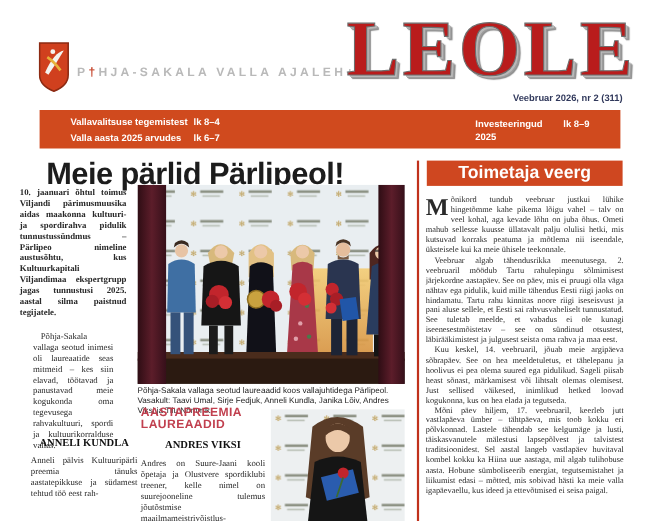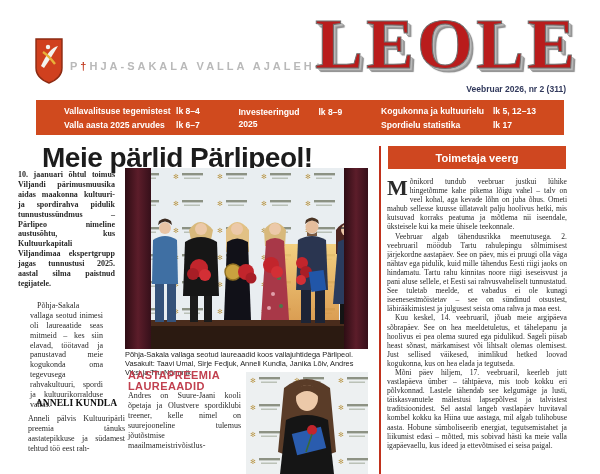--- a/index.html
+++ b/index.html
@@ -51,21 +51,21 @@
 
   
   .photo1{position:absolute;left:125px;top:168px;width:243px;height:181px;}
   .caption{position:absolute;left:125px;top:351px;width:243px;font-size:7.4px;
            line-height:8.8px;color:#222;}
   .photo2{position:absolute;left:246px;top:372px;width:122px;height:102px;}
 
   
   .vsep{position:absolute;left:379px;top:146px;width:2px;height:328px;background:#c0311c;}
   .ed-head{position:absolute;left:388px;top:146px;width:178px;height:23px;background:#cf4720;
-           color:#fff;font-size:11px;font-weight:bold;display:flex;align-items:center;
+           color:#fff;font-size:16px;font-weight:bold;display:flex;align-items:center;
            justify-content:center;}
   .ed-body{position:absolute;left:387px;top:177px;width:180px;height:297px;overflow:hidden;
            font-family:"Liberation Serif",serif;font-size:7.6px;line-height:9.1px;
            text-align:justify;color:#2a2a2a;}
   .ed-body p{margin:0;text-indent:8px;}
   .ed-body p.first{text-indent:0;}
   .dropcap{float:left;font-size:22px;line-height:17px;font-weight:bold;padding:2px 2px 0 0;
            color:#2a2a2a;}
 </style>
 </head>
@@ -91,30 +91,20 @@
       </div>
       <div class="nav-row">
         <span class="lbl">Valla aasta 2025 arvudes</span>
         <span class="pg">lk 6–7</span>
       </div>
     </div>
     <div class="nav-group">
       <div class="nav-row">
         <span class="lbl">Investeeringud 2025</span>
         <span class="pg">lk 8–9</span>
-      </div>
-    </div>
-    <div class="nav-group">
-      <div class="nav-row">
-        <span class="lbl">Kogukonna ja kultuurielu</span>
-        <span class="pg">lk 5, 12–13</span>
-      </div>
-      <div class="nav-row">
-        <span class="lbl">Spordielu statistika</span>
-        <span class="pg">lk 17</span>
       </div>
     </div>
   </div>
 
   <div class="headline">Meie pärlid Pärlipeol!</div>
 
   <div class="leftcol">
     <p class="lead">10. jaanuari õhtul toimus Viljandi pärimusmuusika aidas maakonna kultuuri- ja spordirahva pidulik tunnustussündmus – Pärlipeo nimeline austusõhtu, kus Kultuurkapitali Viljandimaa ekspertgrupp jagas tunnustusi 2025. aastal silma paistnud tegijatele.</p>
     <p class="p2">Põhja-Sakala vallaga seotud inimesi oli laureaatide seas mitmeid – kes siin elavad, töötavad ja panustavad meie kogukonda oma tegevusega rahvakultuuri, spordi ja kultuurikorralduse vallas.</p>
   </div>
@@ -200,39 +190,40 @@
 
   <div class="caption">Põhja-Sakala vallaga seotud laureaadid koos vallajuhtidega Pärlipeol. Vasakult: Taavi Umal, Sirje Fedjuk, Anneli Kundla, Janika Lõiv, Andres Viksi ja Tiiu Nõmmik.</div>
 
   <div id="sec1">
     <div class="sec-name">ANNELI KUNDLA</div>
     <div class="sec-body">Anneli pälvis Kultuuripärli preemia tänuks aastatepikkuse ja südamest tehtud töö eest rah-</div>
   </div>
 
   <div id="sec2">
     <div class="sec-head">AASTAPREEMIA LAUREAADID</div>
+    <div class="sec-name">ANDRES VIKSI</div>
     <div class="sec-body">Andres on Suure-Jaani kooli õpetaja ja Olustvere spordiklubi treener, kelle nimel on suurejooneline tulemus jõutõstmise maailmameistrivõistlus-</div>
   </div>
 
   <svg class="photo2" viewBox="0 0 122 102">
     <rect width="122" height="102" fill="#edf0f1"></rect>
     <rect width="122" height="102" fill="url(#logos)"></rect>
     <path d="M38 16 Q60 -2 84 16 L90 80 Q60 92 32 80 Z" fill="#5a3c28"></path>
     <ellipse cx="61" cy="26" rx="11" ry="13" fill="#ecc9a9"></ellipse>
     <path d="M50 18 Q61 8 72 18 L72 24 Q61 14 50 24 Z" fill="#5a3c28"></path>
     <path d="M40 48 Q61 38 82 48 L88 102 H34 Z" fill="#151515"></path>
     <rect x="48" y="58" width="30" height="22" fill="#2a5cae" transform="rotate(-14 63 69)"></rect>
     <circle cx="66" cy="58" r="5" fill="#c2252c"></circle>
     <path d="M66 62 L60 80" stroke="#3c6a34" stroke-width="1.6" fill="none"></path>
   </svg>
 
   <div class="vsep"></div>
   <div class="ed-head">
     <span>Toimetaja veerg</span>
   </div>
   <div class="ed-body">
-    <p class="first"><span class="dropcap">M</span><span>õnikord tundub veebruar justkui lühike hingetõmme kahe pikema lõigu vahel – talv on veel kohal, aga kevade lõhn on juba õhus. Ometi mahub sellesse kuusse üllatavalt palju hoolivus hetki, mis kutsuvad korraks peatuma ja mõtlema nii iseendale, üksteisele kui ka meie ühisele teekonnale.</span></p>
+    <p class="first"><span class="dropcap">M</span><span>õnikord tundub veebruar justkui lühike hingetõmme kahe pikema lõigu vahel – talv on veel kohal, aga kevade lõhn on juba õhus. Ometi mahub sellesse kuusse üllatavalt palju olulisi hetki, mis kutsuvad korraks peatuma ja mõtlema nii iseendale, üksteisele kui ka meie ühisele teekonnale.</span></p>
     <p>Veebruar algab tähendusrikka meenutusega. 2. veebruaril möödub Tartu rahulepingu sõlmimisest järjekordne aastapäev. See on päev, mis ei pruugi olla väga nähtav ega pidulik, kuid mille tähendus Eesti riigi jaoks on hindamatu. Tartu rahu kinnitas noore riigi iseseisvust ja pani aluse sellele, et Eesti sai rahvusvaheliselt tunnustatud. See tuletab meelde, et vabadus ei ole kunagi iseenesestmõistetav – see on sündinud otsustest, läbirääkimistest ja julgusest seista oma rahva ja maa eest.</p>
     <p>Kuu keskel, 14. veebruaril, jõuab meie argipäeva sõbrapäev. See on hea meeldetuletus, et tähelepanu ja hoolivus ei pea olema suured ega pidulikud. Sageli piisab heast sõnast, märkamisest või lihtsalt olemas olemisest. Just sellised väikesed, inimlikud hetked loovad kogukonna, kus on hea elada ja tegutseda.</p>
     <p>Mõni päev hiljem, 17. veebruaril, keerleb jutt vastlapäeva ümber – tähtpäeva, mis toob kokku eri põlvkonnad. Lastele tähendab see kelgumäge ja lusti, täiskasvanutele mälestusi lapsepõlvest ja talvistest traditsioonidest. Sel aastal langeb vastlapäev huvitaval kombel kokku ka Hiina uue aastaga, mil algab tulihobuse aasta. Hobune sümboliseerib energiat, tegutsemistahet ja liikumist edasi – mõtted, mis sobivad hästi ka meie valla igapäevaellu, kus ideed ja ettevõtmised ei seisa paigal.</p>
   </div>
 
 </div>
 
 </body></html>

